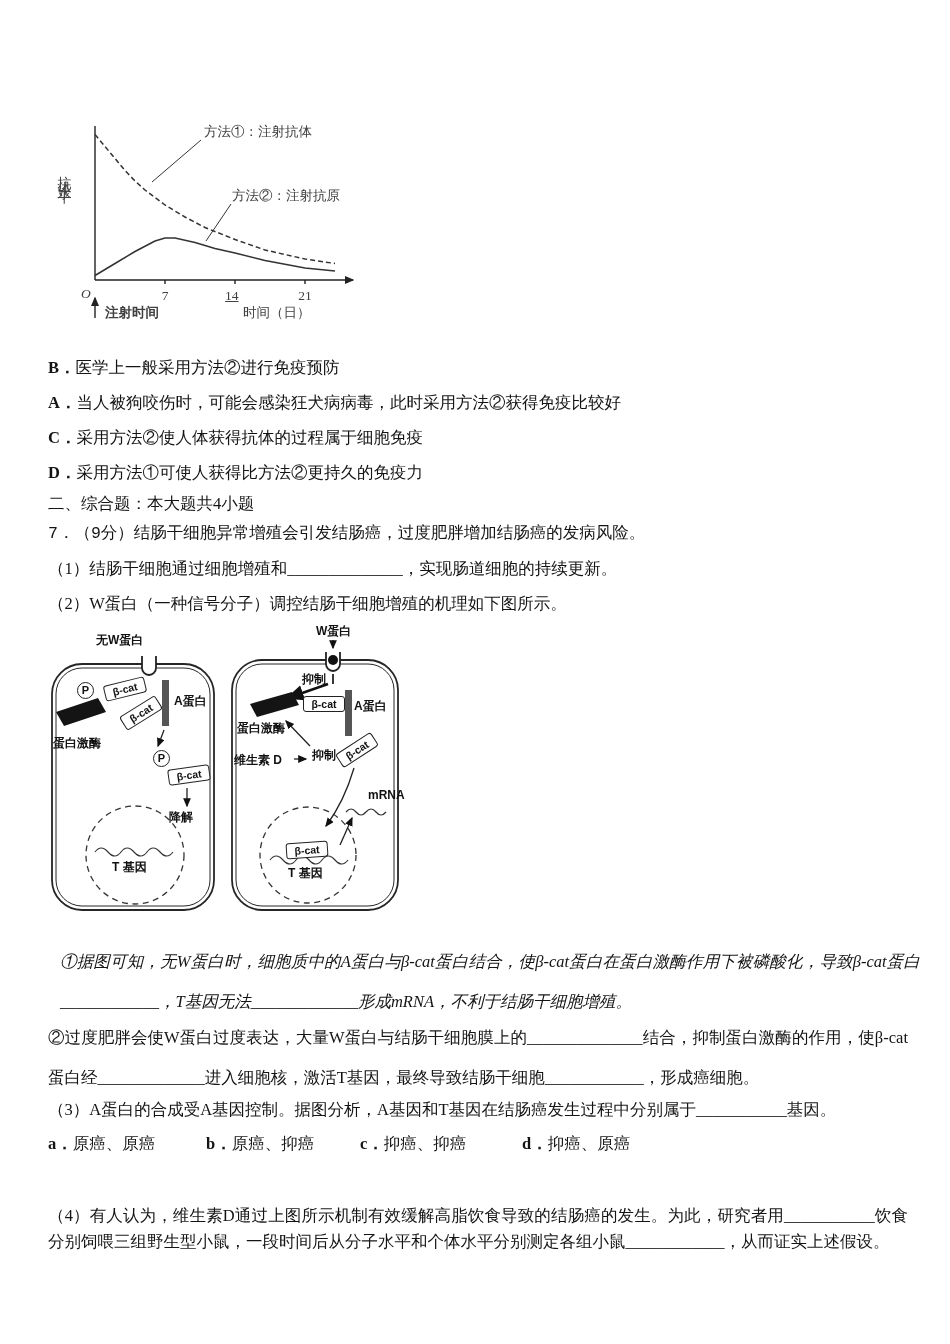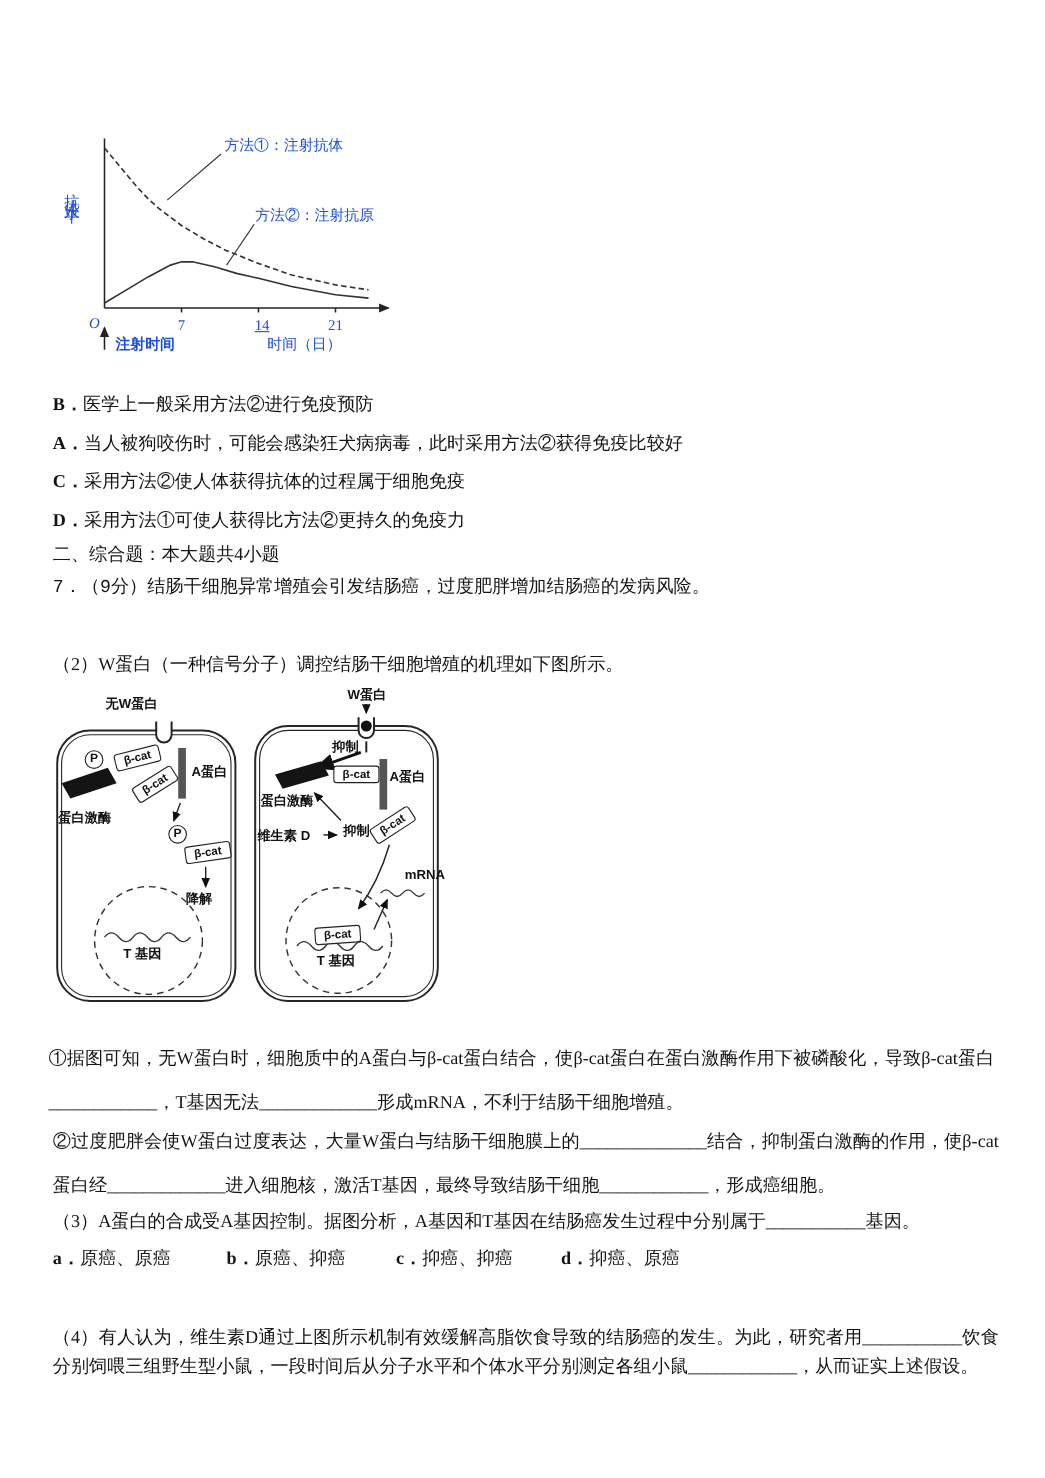--- a/index.html
+++ b/index.html
@@ -7,21 +7,21 @@
   .page {
     position:relative; width:950px; height:1344px; background:#ffffff;
     font-family:"Liberation Serif","DejaVu Serif",serif; color:#141414;
     margin:0 auto; overflow:hidden;
   }
   .abs { position:absolute; }
   .t  { font-size:16.5px; color:#141414; white-space:nowrap; line-height:24px; }
   .para { font-size:16.5px; color:#141414; line-height:40px; text-align:justify; }
   .optline { font-size:16.5px; line-height:35px; white-space:nowrap; }
   .optlabel { font-weight:bold; }
-  .clabel { font-size:13.5px; color:#1d4ed8; white-space:nowrap; line-height:15px; }
+  .clabel { font-size:13.5px; color:#404040; white-space:nowrap; line-height:15px; }
   .vtext { writing-mode:vertical-rl; letter-spacing:5px; font-size:14px; }
   .dlabel {
     font-family:"Liberation Sans","DejaVu Sans",sans-serif; font-weight:bold;
     font-size:12px; color:#111; white-space:nowrap; line-height:14px;
   }
   .bcat {
     position:absolute; width:42px; height:16px; border:1.4px solid #222; border-radius:3px;
     background:#fff; font-family:"Liberation Sans","DejaVu Sans",sans-serif;
     font-weight:bold; font-size:10.5px; text-align:center; line-height:14px; color:#111;
   }
@@ -62,35 +62,36 @@
       <polyline class="curve" points="40,163.5 60,151.5 80,139.5 100,129 110,126 120,126 140,130.5 160,136.5 180,141 210,148.5 250,156 280,159"></polyline>
       <line class="thin" x1="146" y1="28" x2="97" y2="70"></line>
       <line class="thin" x1="176" y1="92" x2="151" y2="129"></line>
       <line class="axis" x1="40" y1="206" x2="40" y2="186" marker-end="url(#arr1)"></line>
     </svg>
     <div class="abs clabel vtext" style="left:2px; top:53px;">抗体水平</div>
     <div class="abs clabel" style="left:149px; top:12px;">方法①：注射抗体</div>
     <div class="abs clabel" style="left:177px; top:76px;">方法②：注射抗原</div>
     <div class="abs clabel" style="left:26px; top:174px; font-style:italic;">O</div>
     <div class="abs clabel" style="left:100px; top:176px; width:20px; text-align:center;">7</div>
-    <div class="abs clabel" style="left:170px; top:176px; width:20px; text-align:right;text-decoration:underline;">14</div>
+    <div class="abs clabel" style="left:170px; top:176px; width:20px; text-align:left;text-decoration:underline;">14</div>
     <div class="abs clabel" style="left:240px; top:176px; width:20px; text-align:center;">21</div>
     <div class="abs clabel" style="left:188px; top:193px;">时间（日）</div>
     <div class="abs clabel" style="left:50px; top:193px;font-weight:bold;">注射时间</div>
   </div>
 
   <div class="abs" style="left:48px; top:350px; width:870px;">
     <div class="optline"><span class="optlabel">B．</span><span>医学上一般采用方法②进行免疫预防</span></div>
     <div class="optline"><span class="optlabel">A．</span><span>当人被狗咬伤时，可能会感染狂犬病病毒，此时采用方法②获得免疫比较好</span></div>
     <div class="optline"><span class="optlabel">C．</span><span>采用方法②使人体获得抗体的过程属于细胞免疫</span></div>
     <div class="optline"><span class="optlabel">D．</span><span>采用方法①可使人获得比方法②更持久的免疫力</span></div>
   </div>
 
   <div class="abs t" style="left:48px; top:492px;">二、综合题：本大题共4小题</div>
   <div class="abs t" style="left:48px; top:522px;font-family:Liberation Mono, monospace;">7．（9分）结肠干细胞异常增殖会引发结肠癌，过度肥胖增加结肠癌的发病风险。</div>
+  <div class="abs t" style="left:48px; top:557px;">（1）结肠干细胞通过细胞增殖和______________，实现肠道细胞的持续更新。</div>
   <div class="abs t" style="left:48px; top:592px;">（2）W蛋白（一种信号分子）调控结肠干细胞增殖的机理如下图所示。</div>
 
   <div class="abs" style="left:40px; top:620px; width:420px; height:320px;">
     <svg width="420" height="320" viewBox="0 0 420 320">
       <defs>
         <marker id="arr2" markerWidth="8" markerHeight="8" refX="6" refY="3" orient="auto">
           <path d="M0,0 L7,3 L0,6 Z" fill="#111"></path>
         </marker>
       </defs>
 
@@ -145,26 +146,26 @@
     <div class="bcat" style="left:263px; top:76px;">β-cat</div>
     <div class="abs dlabel" style="left:314px; top:79px;">A蛋白</div>
     <div class="abs dlabel" style="left:194px; top:133px;">维生素 D</div>
     <div class="abs dlabel" style="left:272px; top:128px;">抑制</div>
     <div class="bcat" style="left:296px; top:122px; transform:rotate(-33deg);">β-cat</div>
     <div class="abs dlabel" style="left:306px; top:168px;padding-left:22px;">mRNA</div>
     <div class="bcat" style="left:246px; top:222px; transform:rotate(-4deg);">β-cat</div>
     <div class="abs dlabel" style="left:248px; top:246px;">T 基因</div>
   </div>
 
-  <div class="abs para" style="left:44px; top:942px; width:860px;">①据图可知，无W蛋白时，细胞质中的A蛋白与β-cat蛋白结合，使β-cat蛋白在蛋白激酶作用下被磷酸化，导致β-cat蛋白____________，T基因无法_____________形成mRNA，不利于结肠干细胞增殖。</div>
+  <div class="abs para" style="left:60px; top:942px; width:860px;font-style:italic;">①据图可知，无W蛋白时，细胞质中的A蛋白与β-cat蛋白结合，使β-cat蛋白在蛋白激酶作用下被磷酸化，导致β-cat蛋白____________，T基因无法_____________形成mRNA，不利于结肠干细胞增殖。</div>
   <div class="abs para" style="left:48px; top:1018px; width:860px;">②过度肥胖会使W蛋白过度表达，大量W蛋白与结肠干细胞膜上的______________结合，抑制蛋白激酶的作用，使β-cat蛋白经_____________进入细胞核，激活T基因，最终导致结肠干细胞____________，形成癌细胞。</div>
   <div class="abs t" style="left:48px; top:1098px;">（3）A蛋白的合成受A基因控制。据图分析，A基因和T基因在结肠癌发生过程中分别属于___________基因。</div>
 
   <div class="abs" style="left:48px; top:1132px; width:660px; height:28px;">
     <span class="abs t" style="left:0px; top:0px;"><span class="optlabel">a．</span><span>原癌、原癌</span></span>
     <span class="abs t" style="left:158px; top:0px;text-align:center;"><span class="optlabel">b．</span><span>原癌、抑癌</span></span>
     <span class="abs t" style="left:312px; top:0px;"><span class="optlabel">c．</span><span>抑癌、抑癌</span></span>
-    <span class="abs t" style="left:462px; top:0px;"><span class="optlabel">d．</span><span>抑癌、原癌</span></span>
+    <span class="abs t" style="left:474px; top:0px;"><span class="optlabel">d．</span><span>抑癌、原癌</span></span>
   </div>
 
   <div class="abs para" style="left:48px; top:1203px; width:860px; line-height:26px;">（4）有人认为，维生素D通过上图所示机制有效缓解高脂饮食导致的结肠癌的发生。为此，研究者用___________饮食分别饲喂三组野生型小鼠，一段时间后从分子水平和个体水平分别测定各组小鼠____________，从而证实上述假设。</div>
 
 </div>
 
 </body></html>

